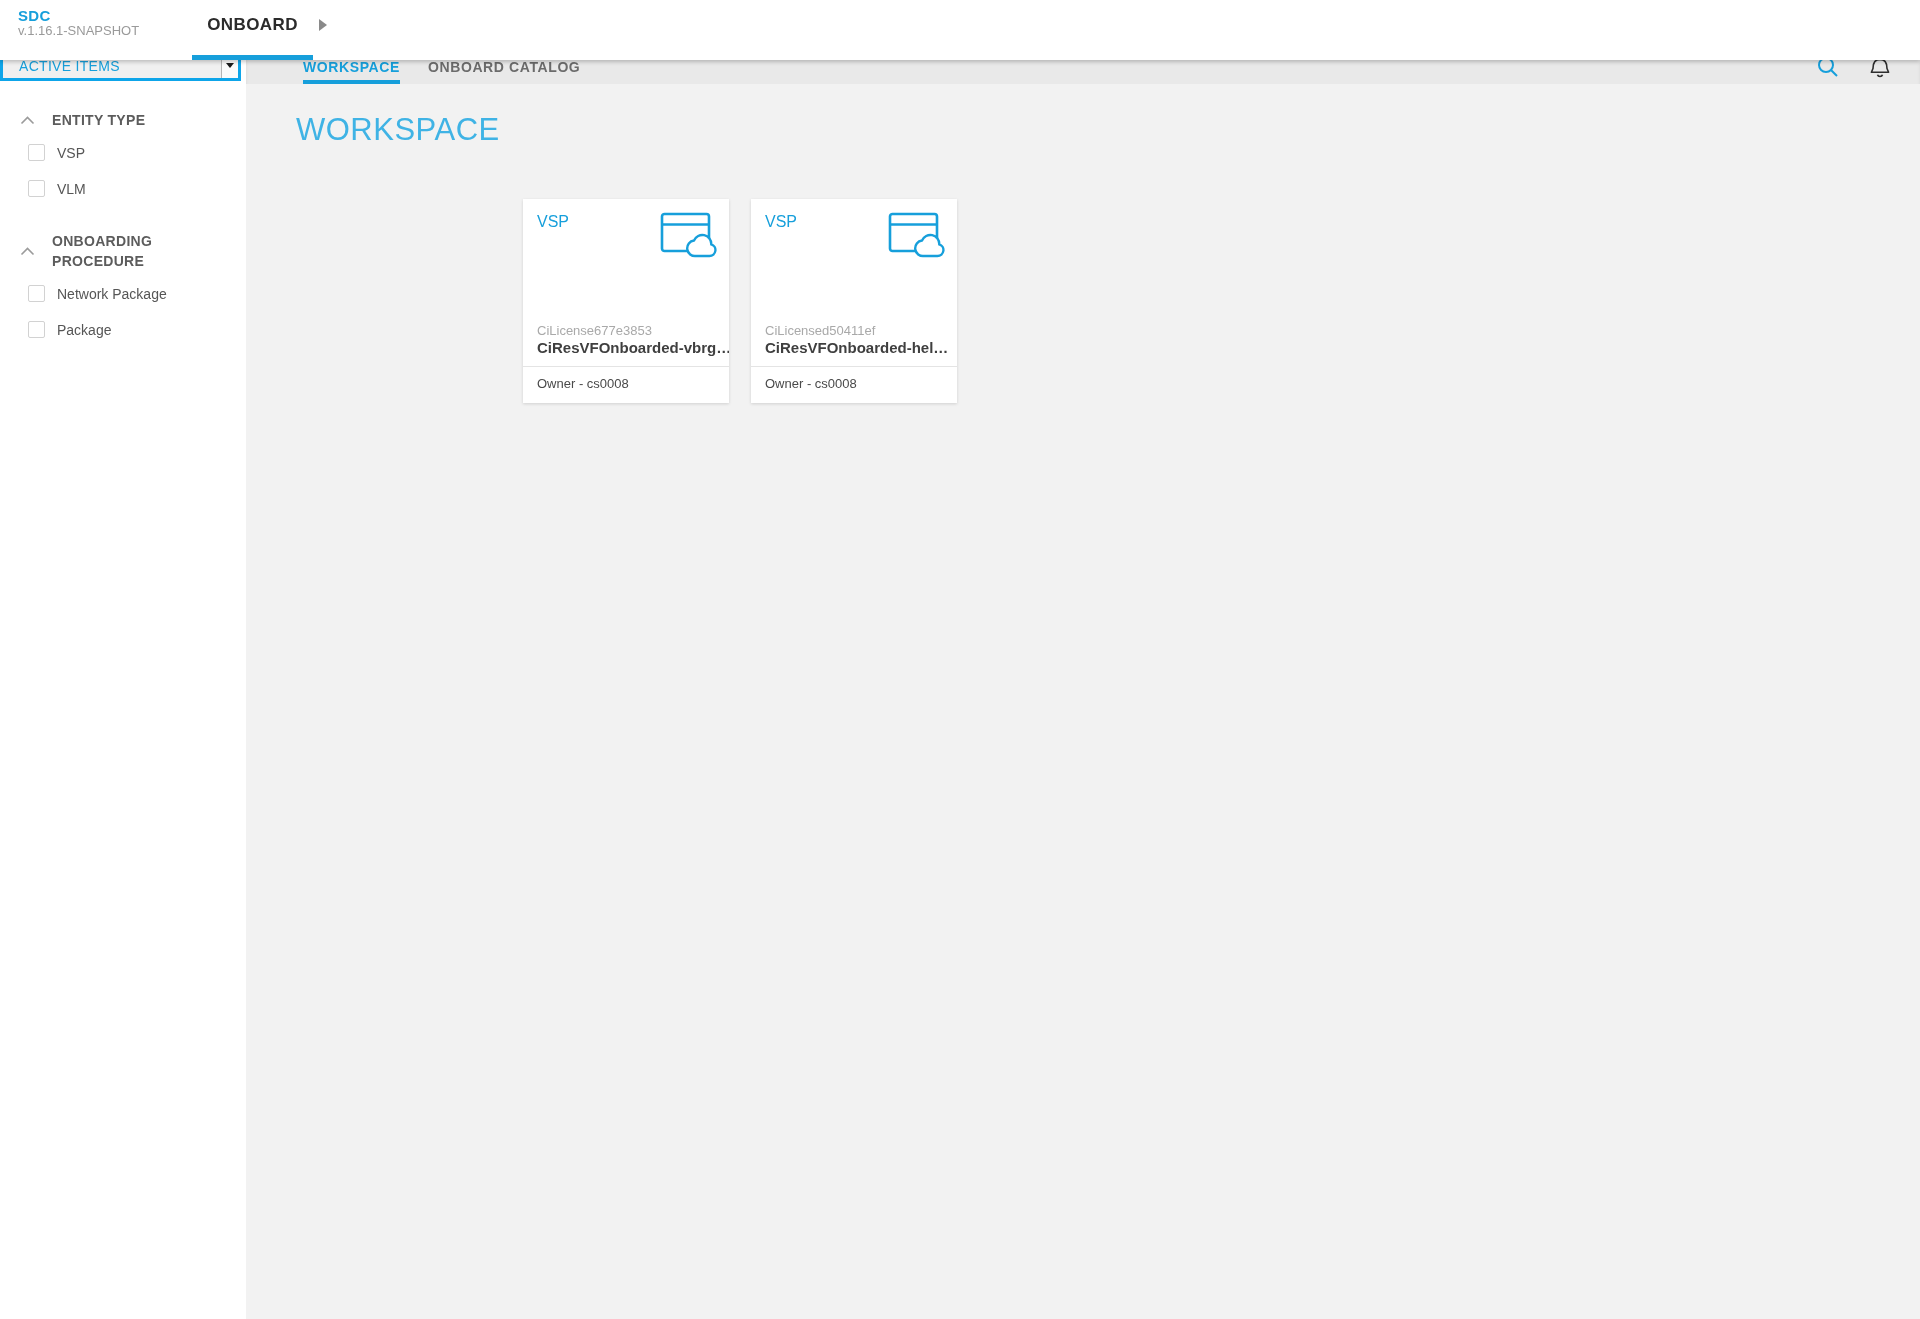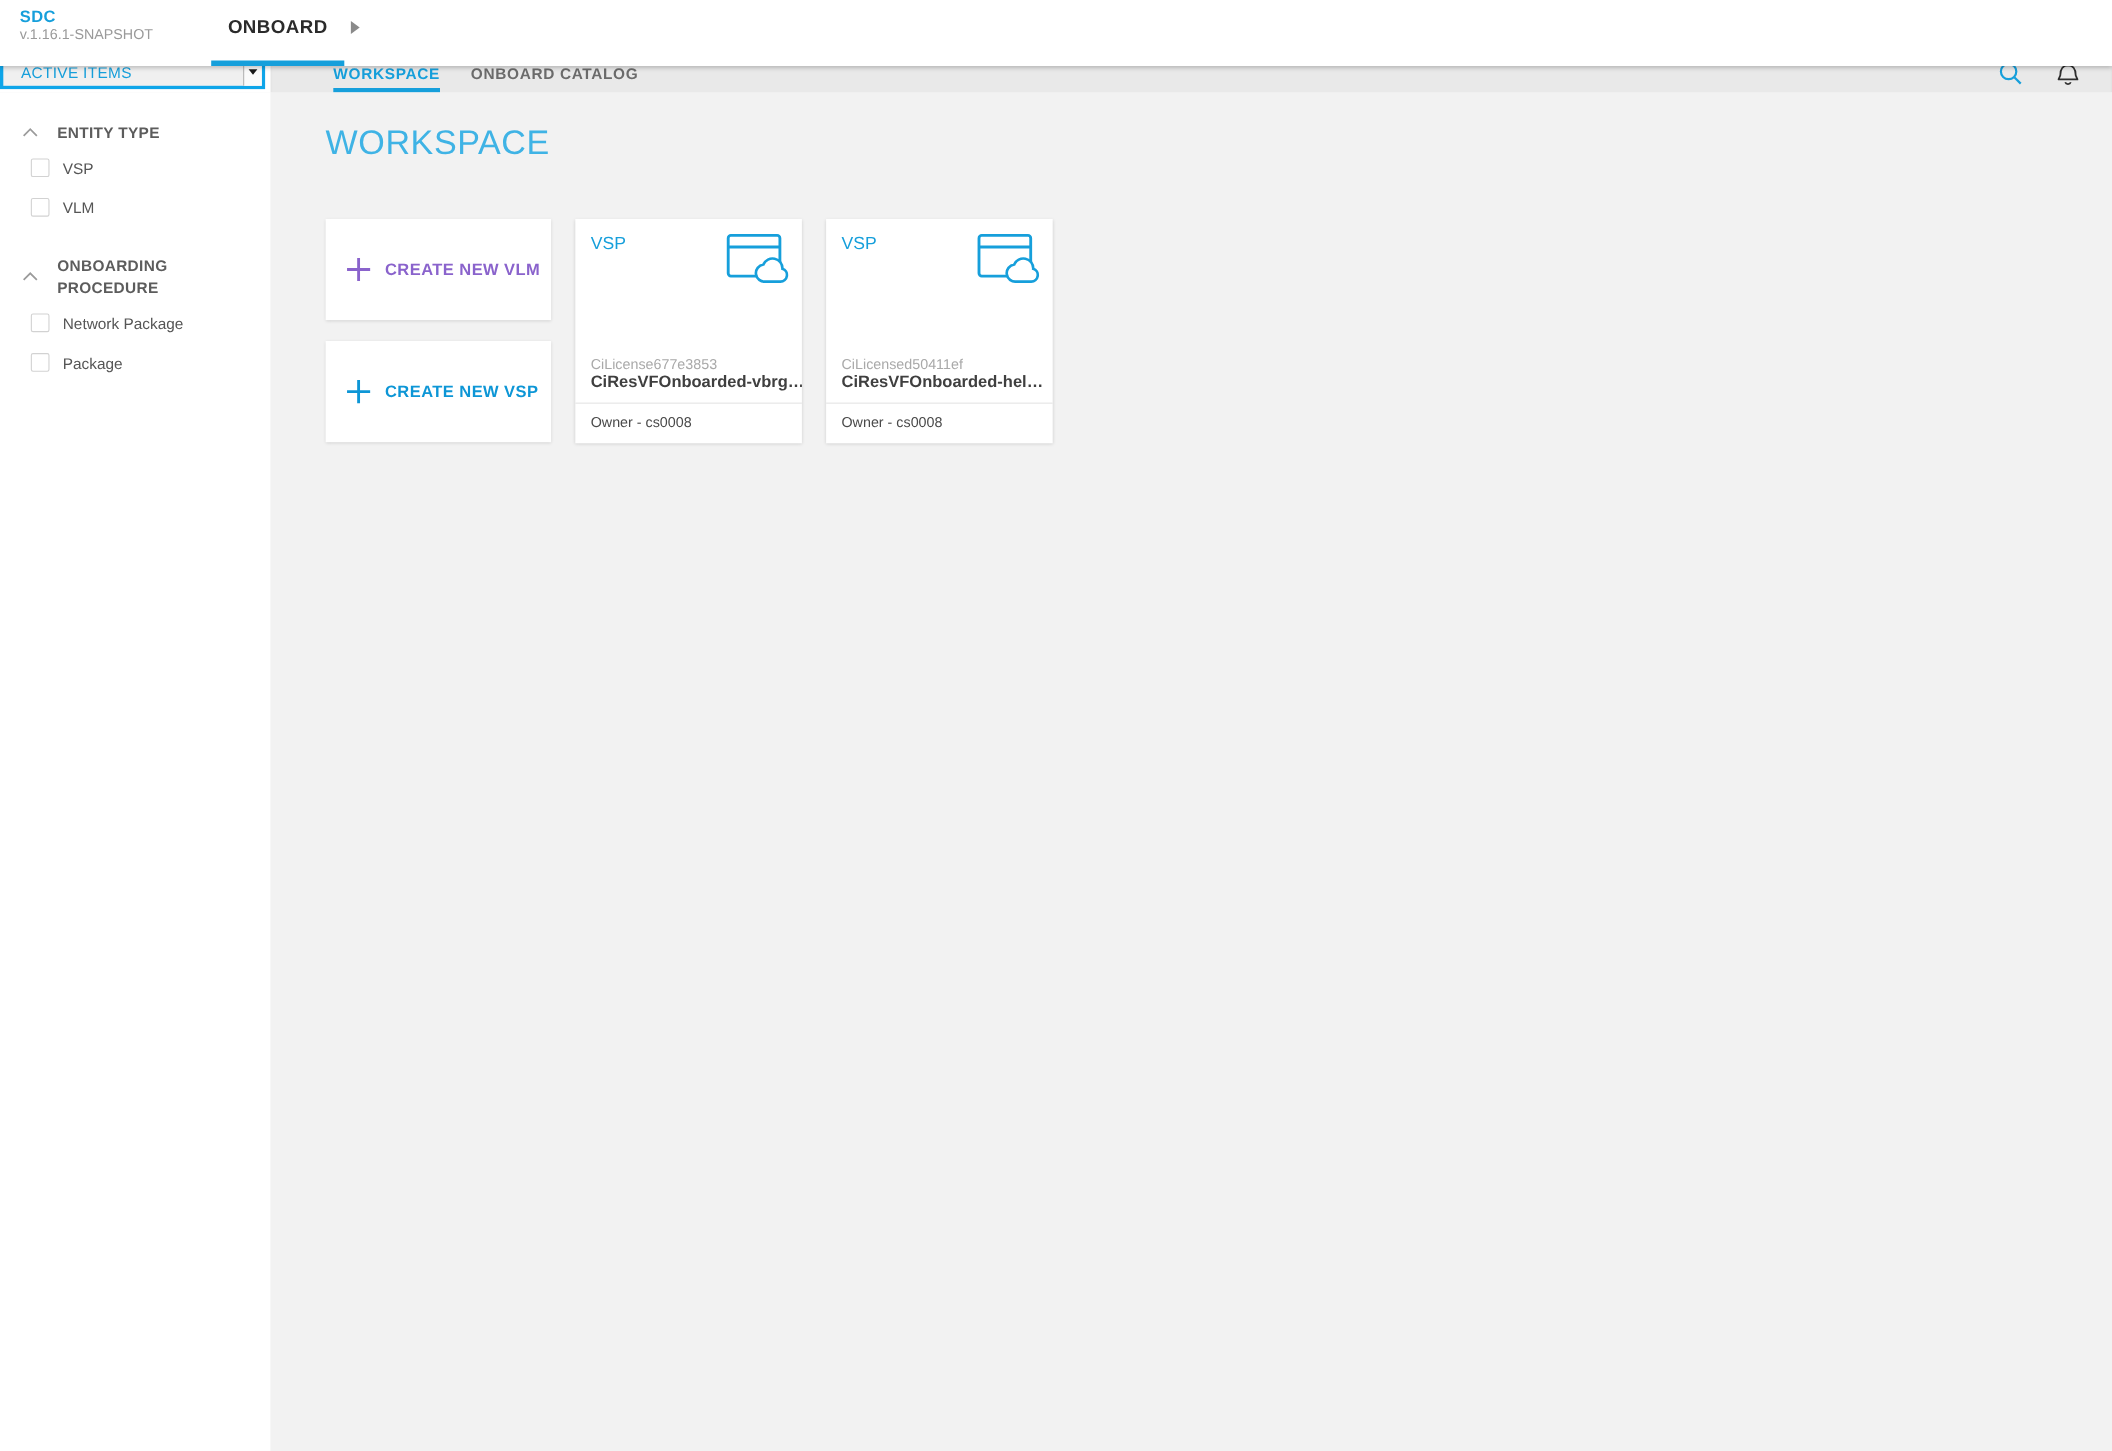--- a/index.html
+++ b/index.html
@@ -162,39 +162,21 @@
       <span class="checkbox"></span>
       <span class="opt-label">Package</span>
     </div>
   </div>
 
 </div>
 
 <div class="main">
   <div class="page-title">WORKSPACE</div>
 
-  <div class="card create-card create-vlm">
-    <span class="plus">
-      <svg width="24" height="24" viewBox="0 0 24 24" fill="none">
-        <line x1="12" y1="1.5" x2="12" y2="22.5" stroke="currentColor" stroke-width="2.6"></line>
-        <line x1="1.5" y1="12" x2="22.5" y2="12" stroke="currentColor" stroke-width="2.6"></line>
-      </svg>
-    </span>
-    <span class="clabel">CREATE NEW VLM</span>
-  </div>
-
-  <div class="card create-card create-vsp">
-    <span class="plus">
-      <svg width="24" height="24" viewBox="0 0 24 24" fill="none">
-        <line x1="12" y1="1.5" x2="12" y2="22.5" stroke="currentColor" stroke-width="2.6"></line>
-        <line x1="1.5" y1="12" x2="22.5" y2="12" stroke="currentColor" stroke-width="2.6"></line>
-      </svg>
-    </span>
-    <span class="clabel">CREATE NEW VSP</span>
-  </div>
+
 
   <div class="card vsp-card c1">
     <div class="vc-top">
       <span class="vc-type">VSP</span>
       <span>
         <svg width="57" height="47" viewBox="0 0 57 47" fill="none">
           <rect x="2" y="3" width="47" height="37" rx="2.5" stroke="#169fdb" stroke-width="2.6"></rect>
           <line x1="2" y1="13.5" x2="49" y2="13.5" stroke="#169fdb" stroke-width="2.6"></line>
           <path d="M36 45 h13.5 a6 6 0 0 0 1.8-11.7 A9 9 0 0 0 34 29.5 a6.8 6.8 0 0 0 2 15.5 z" fill="#ffffff" stroke="#169fdb" stroke-width="2.4"></path>
         </svg>

